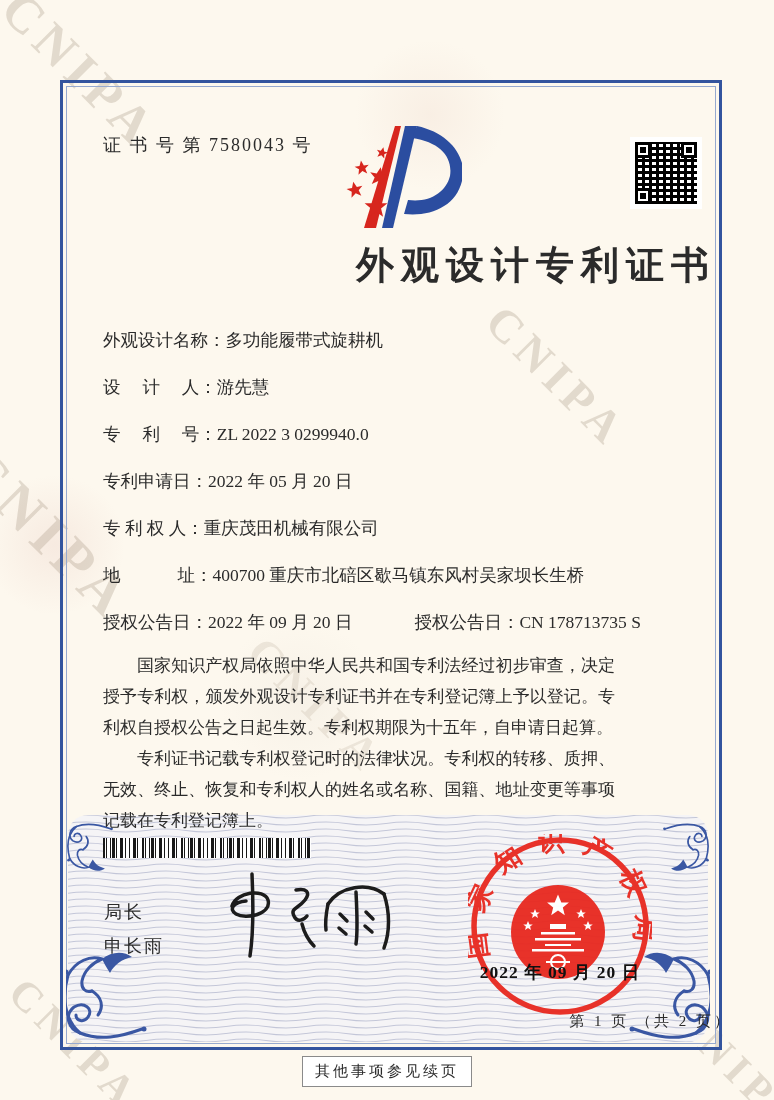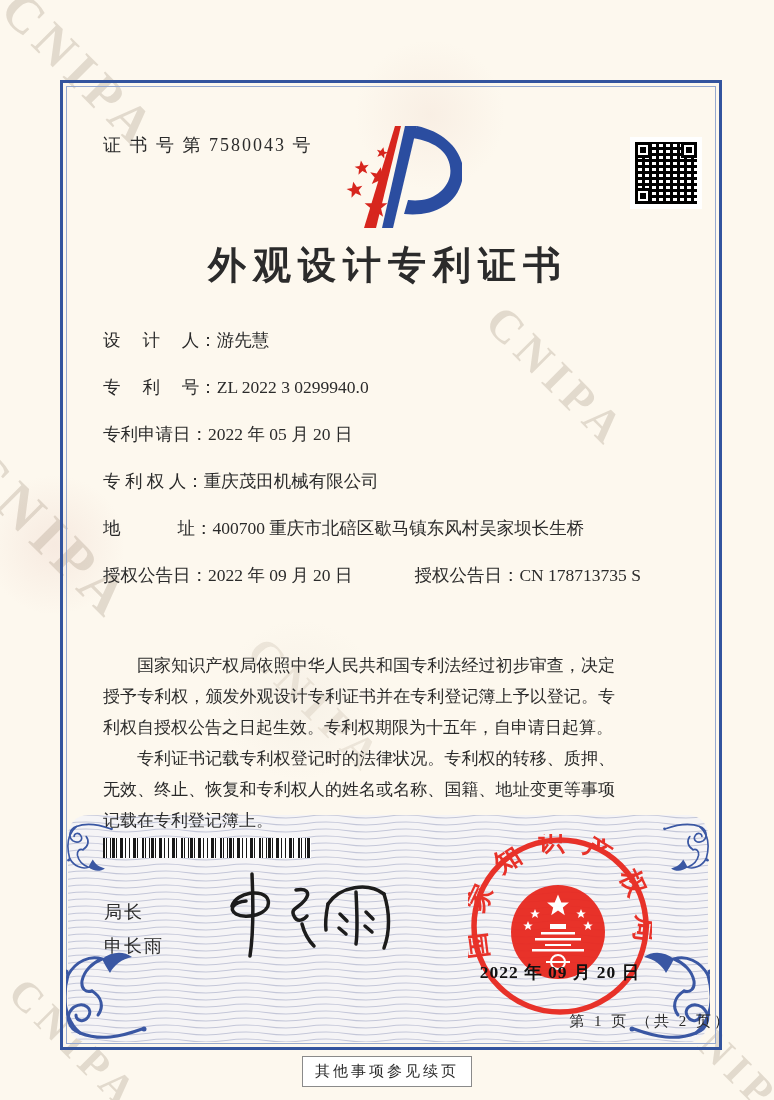--- a/index.html
+++ b/index.html
@@ -20,21 +20,21 @@
   .cert-no{position:absolute;left:103px;top:133px;font-size:18px;letter-spacing:2px;}
   .logo{position:absolute;left:332px;top:120px;}
   .qr{position:absolute;left:630px;top:137px;width:72px;height:72px;background:#fff;padding:0;}
   .qr-inner{position:absolute;left:5px;top:5px;width:62px;height:62px;background-color:#fff;
       background-image:repeating-linear-gradient(0deg,#000 0 3px,transparent 3px 6px),
                        repeating-linear-gradient(90deg,#000 0 3px,#fff 3px 7px);
       background-blend-mode:multiply;}
   .finder{position:absolute;width:10px;height:10px;border:3px solid #000;background:#fff;}
   .finder>span{position:absolute;left:2px;top:2px;width:6px;height:6px;background:#000;display:block;}
   .f-tl{left:0;top:0}.f-tr{right:0;top:0}.f-bl{left:0;bottom:0}
-  .doc-title{position:absolute;left:60px;top:240px;width:656px;text-align:center;
+  .doc-title{position:absolute;left:60px;top:240px;width:656px;text-align:right;
              font-size:38px;font-weight:bold;letter-spacing:7px;}
   .fields{position:absolute;left:103px;top:330px;width:560px;font-size:17.5px;}
   .field-row{margin-bottom:26px;white-space:nowrap;line-height:21px;}
   .field-label{display:inline-block;}
   .grant-pair{margin-left:62px;}
   .paragraphs{position:absolute;left:103px;top:650px;width:512px;font-size:17px;
               line-height:31px;text-align:justify;}
   .paragraphs p{margin:0;text-indent:2em;}
   .panel{position:absolute;left:66px;top:813px;width:644px;height:231px;}
   .barcode{position:absolute;left:103px;top:838px;width:208px;height:20px;
@@ -122,20 +122,23 @@
       <span class="finder f-bl">
           <span></span>
         </span>
     </div>
   </div>
 
   <div class="doc-title">外观设计专利证书</div>
 
   <div class="fields">
     <div class="field-row">
+      <span class="field-label">外观设计名称：</span><span class="field-value">多功能履带式旋耕机</span>
+    </div>
+    <div class="field-row">
       <span class="field-label">设　 计　 人：</span><span class="field-value">游先慧</span>
     </div>
     <div class="field-row">
       <span class="field-label">专　 利　 号：</span><span class="field-value">ZL 2022 3 0299940.0</span>
     </div>
     <div class="field-row">
       <span class="field-label">专利申请日：</span><span class="field-value">2022 年 05 月 20 日</span>
     </div>
     <div class="field-row">
       <span class="field-label">专 利 权 人：</span><span class="field-value">重庆茂田机械有限公司</span>

